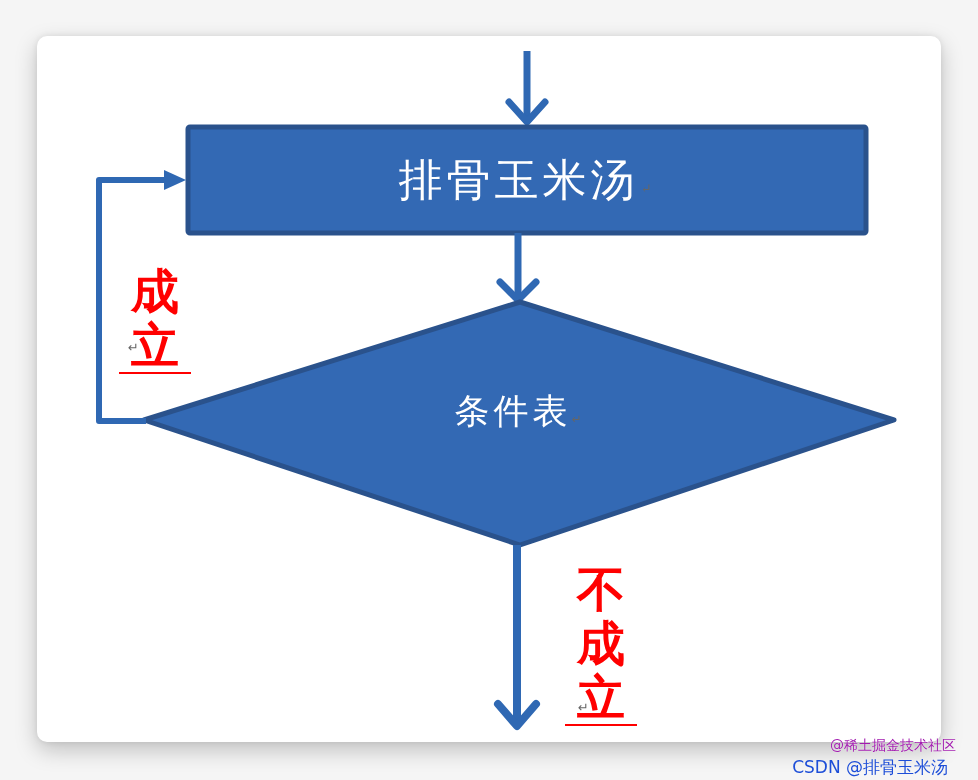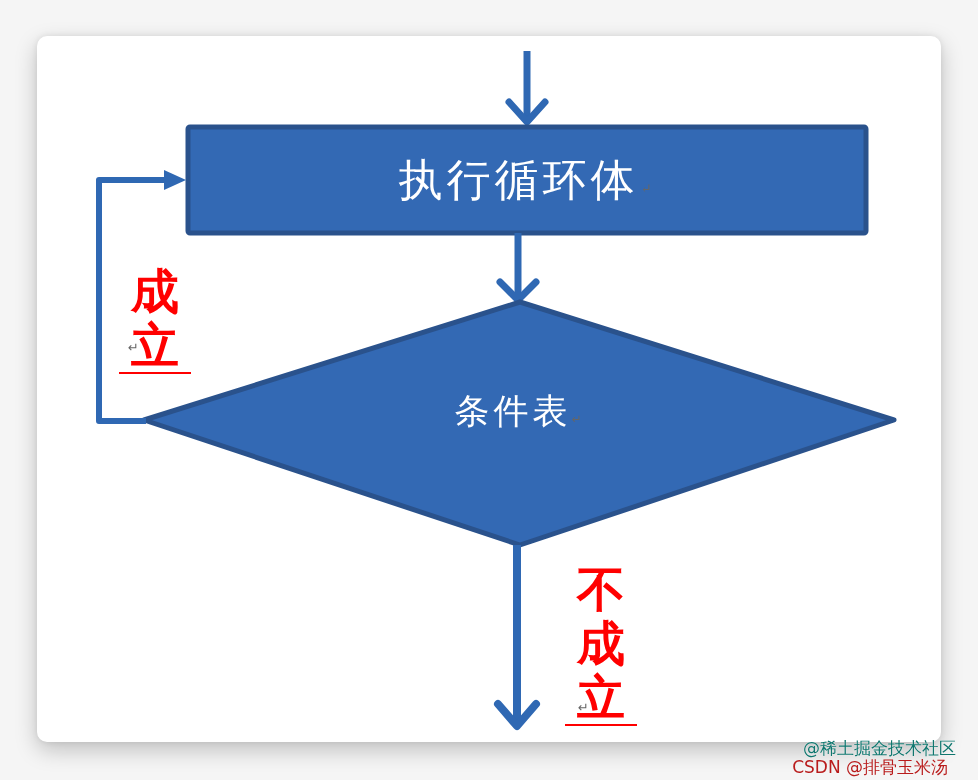--- a/index.html
+++ b/index.html
@@ -34,26 +34,26 @@
       font-family: "DejaVu Serif", serif; font-weight: bold;
       font-size: 48px; line-height: 54px;
       width: 72px; text-align: center;
       border-bottom: 2px solid #ff0000;
     }
     .true-label { left: 119px; top: 264px; }
     .false-label { left: 565px; top: 562px; }
     .pmark { position: absolute; color: #666; font-size: 13px; }
     .watermark {
       position: absolute; right: 22px; top: 737px;
-      color: #0f766e; font-size: 17px; letter-spacing: 0px;
+      color: #a21caf; font-size: 14px; letter-spacing: 0px;
       text-shadow: 0 0 1px #fff;
     }
     .watermark2 {
       position: absolute; right: 30px; top: 756px;
-      color: #b91c1c; font-size: 17px;
+      color: #1d4ed8; font-size: 17px;
     }
   </style>
 </head>
 <body>
 
 <div class="card"></div>
 
 <svg class="diagram" width="978" height="780">
 
   <g>
@@ -75,21 +75,21 @@
     <polygon points="164,170 186,180 164,190" fill="#2f68b3"></polygon>
   </g>
 
   <g>
     <line x1="517" y1="545" x2="517" y2="722" stroke="#2f68b3" stroke-width="8"></line>
     <polyline points="498,704 517,726 536,704" fill="none" stroke="#2f68b3" stroke-width="8" stroke-linecap="round" stroke-linejoin="round"></polyline>
   </g>
 </svg>
 
 <div class="box-label">
-  <span>执行循环体</span>
+  <span>排骨玉米汤</span>
     <span class="pmark" style="position:static;margin-left:2px;margin-top:16px;">↵</span>
 </div>
 
 <div class="diamond-label">
   <div><span>条件表</span><span class="pmark" style="position:static;font-size:12px;">↵</span></div>
 </div>
 
 <div class="red-label true-label">
     <div>成</div>
     <div>立</div>

